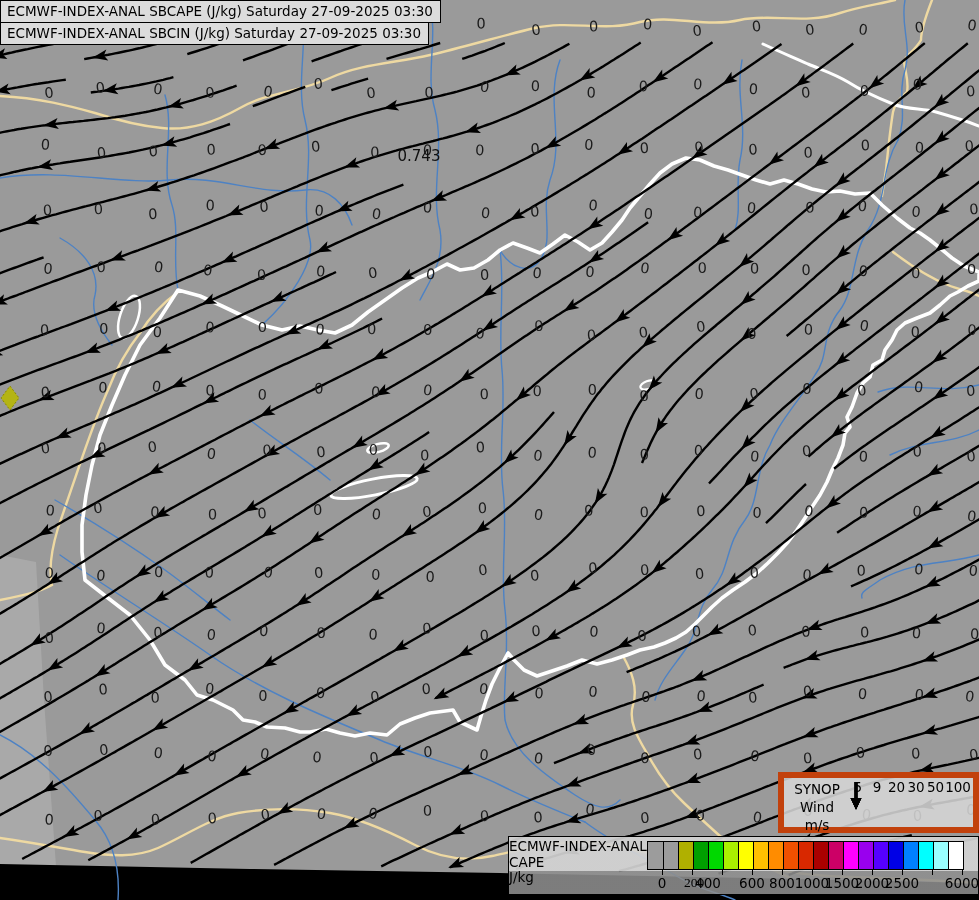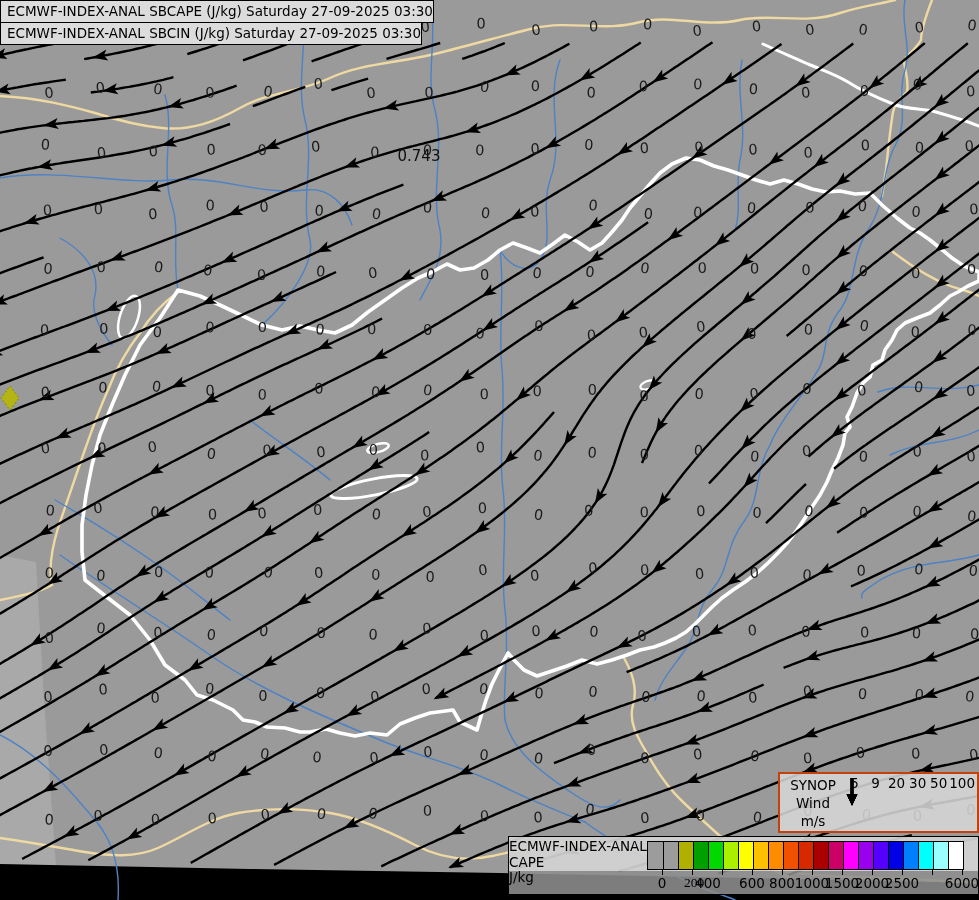--- a/index.html
+++ b/index.html
@@ -2,25 +2,25 @@
 <html><head>
 <meta charset="utf-8">
 <style>
   html,body{margin:0;padding:0;background:#666;}
   .stage{position:relative;width:979px;height:900px;overflow:hidden;
          font-family:"DejaVu Sans","Liberation Sans",sans-serif;background:#9a9a9a;}
   .stage svg{position:absolute;left:0;top:0;}
   
   .headers{position:absolute;left:0;top:0;z-index:5;}
   .hline{display:table;background:#dcdcdc;border:1px solid #000;margin-top:-1px;
-         padding:2px 0 3px 6px;font-size:13.5px;color:#000;white-space:nowrap;}
+         padding:2px 7px 3px 6px;font-size:13.5px;color:#000;white-space:nowrap;}
   .hline:first-child{margin-top:0;}
   
   .wind-legend{position:absolute;left:778px;top:772px;width:201px;height:61px;z-index:4;
-       background:rgba(214,214,214,0.88);border:2px solid #c2410c;box-sizing:border-box;}
+       background:rgba(214,214,214,0.88);border:6px solid #c2410c;box-sizing:border-box;}
   .wl-titles{position:absolute;left:0;top:2px;width:66px;text-align:center;color:#000;}
   .wl-titles div{font-size:13.5px;line-height:18px;}
   .wl-items{position:absolute;left:64px;top:2px;right:2px;display:flex;}
   .wl-item{flex:1;display:flex;flex-direction:column;align-items:center;}
   .wl-item svg{display:block;}
   .wl-speed{font-size:13.5px;color:#000;line-height:15px;}
   
   .cape-legend{position:absolute;left:508px;top:836px;width:471px;height:59px;z-index:4;
        border:1px solid #000;box-sizing:border-box;
        background:linear-gradient(to bottom,rgba(211,211,211,0.92) 0 59%,rgba(142,142,142,0.88) 59% 100%);}

